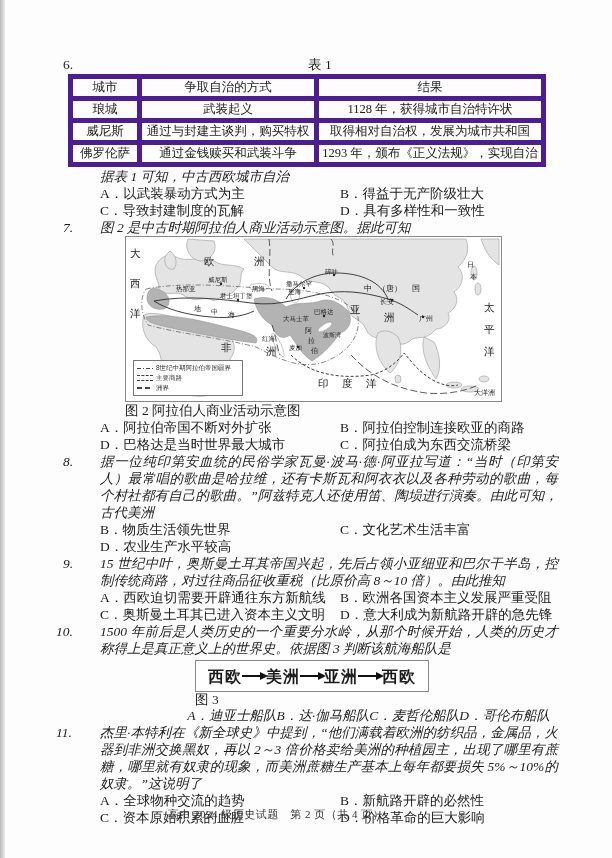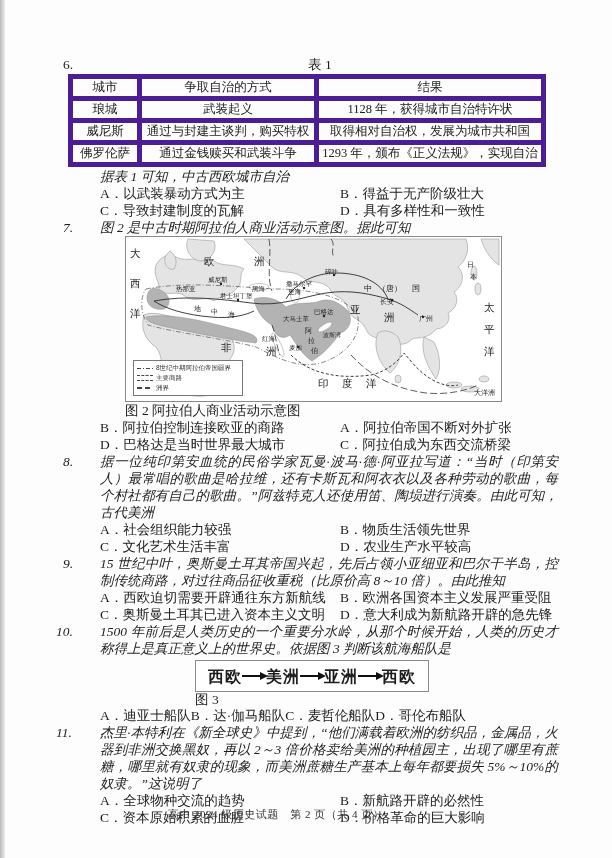--- a/index.html
+++ b/index.html
@@ -7,21 +7,21 @@
     width:612px;height:858px;position:relative;overflow:hidden;
     background:#fdfdfd;color:#1c1c1c;
     font-family:"Liberation Serif","DejaVu Serif",serif;
     font-size:13.5px;line-height:17px;
   }
   .edge-strip{position:absolute;left:0;top:0;width:5px;height:858px;
     background:linear-gradient(90deg,#b9b9b9,#ededed);}
   .page{position:absolute;left:63px;top:56px;width:495px;}
   .opts{display:grid;grid-template-columns:240px 1fr;margin-left:37px;}
   .opts .opt{display:block;}
-  .opts-row{display:flex;justify-content:flex-start;margin-left:37px;width:450px;}
+  .opts-row{display:flex;justify-content:flex-end;margin-left:37px;width:450px;font-style:italic;}
   .stem{position:relative;padding-left:37px;text-align:justify;font-style:italic;}
   .qnum{position:absolute;left:0;top:0;width:34px;}
   .qnum.wide{left:-7px;}
   .q6-row{position:relative;height:17px;}
   .tbl-label{position:absolute;left:225px;top:0;margin-left:20px;}
   table.autonomy{border-collapse:collapse;margin:1px 0 1px 5px;width:478px;
     font-size:12.5px;line-height:15px;}
   table.autonomy td,table.autonomy th{border:5px solid #4c1d95;text-align:center;
     padding:1px 2px;font-weight:normal;}
   table.autonomy .c0{width:60px;}
@@ -220,32 +220,31 @@
           <div class="legend-item">
             <span class="lsample ls2"></span>
             <span>洲界</span>
           </div>
         </div>
     </div>
   </div>
   <div class="fig-caption">图 2 阿拉伯人商业活动示意图</div>
 
   <div class="opts">
+    <span class="opt">A．阿拉伯帝国不断对外扩张</span>
     <span class="opt">B．阿拉伯控制连接欧亚的商路</span>
-    <span class="opt">A．阿拉伯帝国不断对外扩张</span>
     <span class="opt">D．巴格达是当时世界最大城市</span>
     <span class="opt">C．阿拉伯成为东西交流桥梁</span>
   </div>
 
   <div class="stem">
     <span class="qnum">8.</span>
     <span>据一位纯印第安血统的民俗学家瓦曼·波马·德·阿亚拉写道：“当时（印第安人）最常唱的歌曲是哈拉维，还有卡斯瓦和阿衣衣以及各种劳动的歌曲，每个村社都有自己的歌曲。”阿兹特克人还使用笛、陶埙进行演奏。由此可知，古代美洲</span>
   </div>
   <div class="opts">
-    <span class="opt">A．社会组织能力较强</span>
     <span class="opt">B．物质生活领先世界</span>
     <span class="opt">C．文化艺术生活丰富</span>
     <span class="opt">D．农业生产水平较高</span>
   </div>
 
   <div class="stem">
     <span class="qnum">9.</span>
     <span>15 世纪中叶，奥斯曼土耳其帝国兴起，先后占领小亚细亚和巴尔干半岛，控制传统商路，对过往商品征收重税（比原价高 8～10 倍）。由此推知</span>
   </div>
   <div class="opts">

